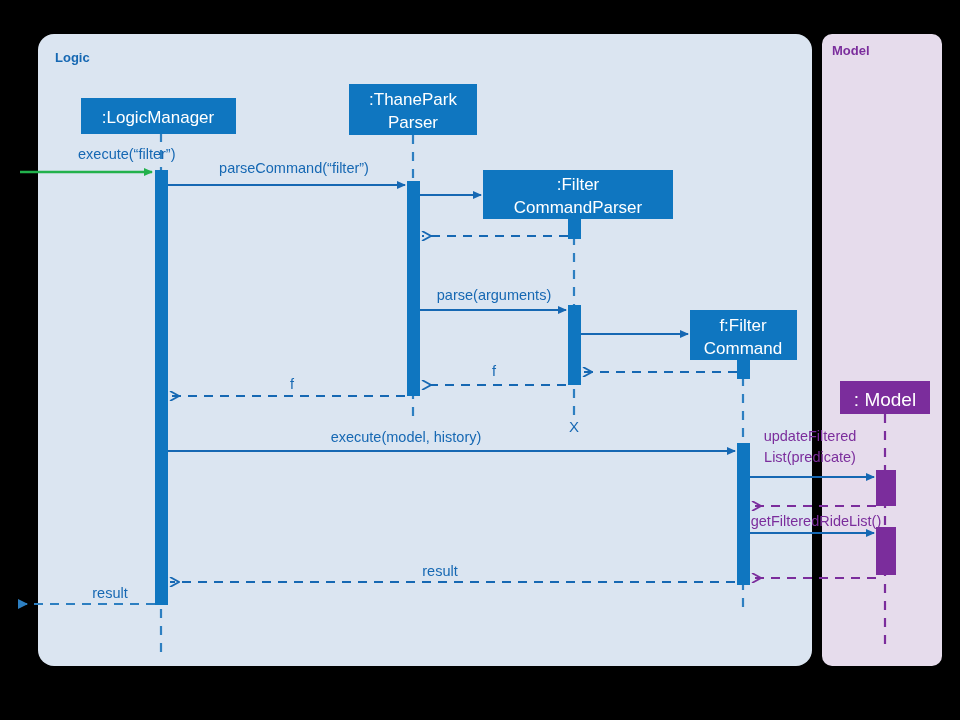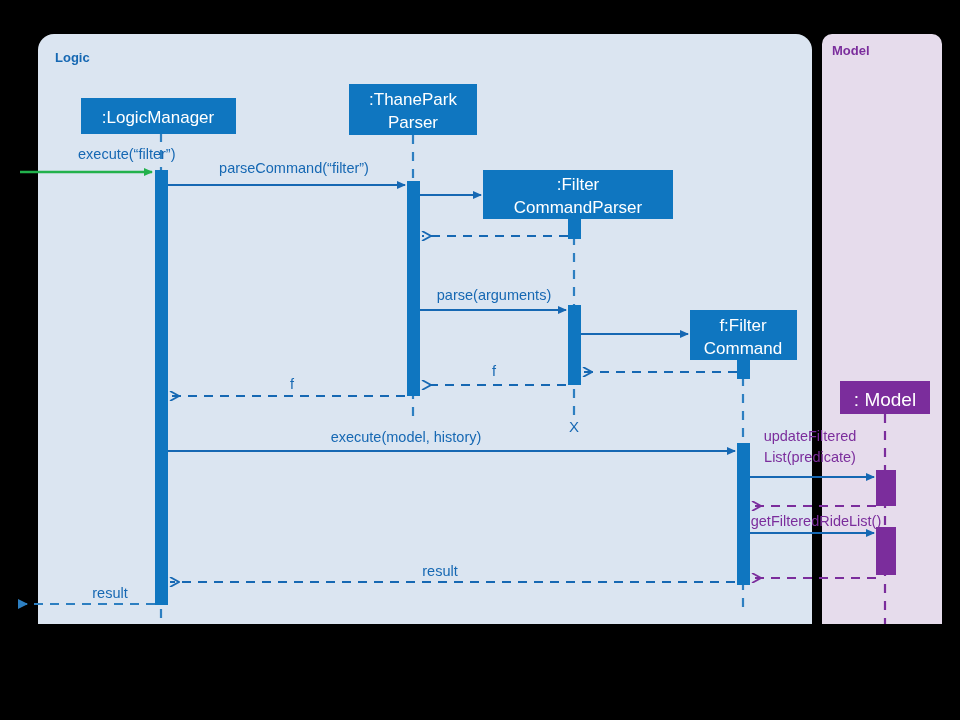--- a/index.html
+++ b/index.html
@@ -4,21 +4,21 @@
 <title>Filter Sequence Diagram</title>
 <style>
   html, body {
     margin: 0;
     padding: 0;
     background: #000000;
   }
   #stage {
     position: relative;
     width: 960px;
-    height: 624px;
+    height: 720px;
     background: #000000;
     overflow: hidden;
     font-family: "Liberation Sans", sans-serif;
   }
   svg.diagram {
     position: absolute;
     left: 0;
     top: 0;
     width: 960px;
     height: 720px;

